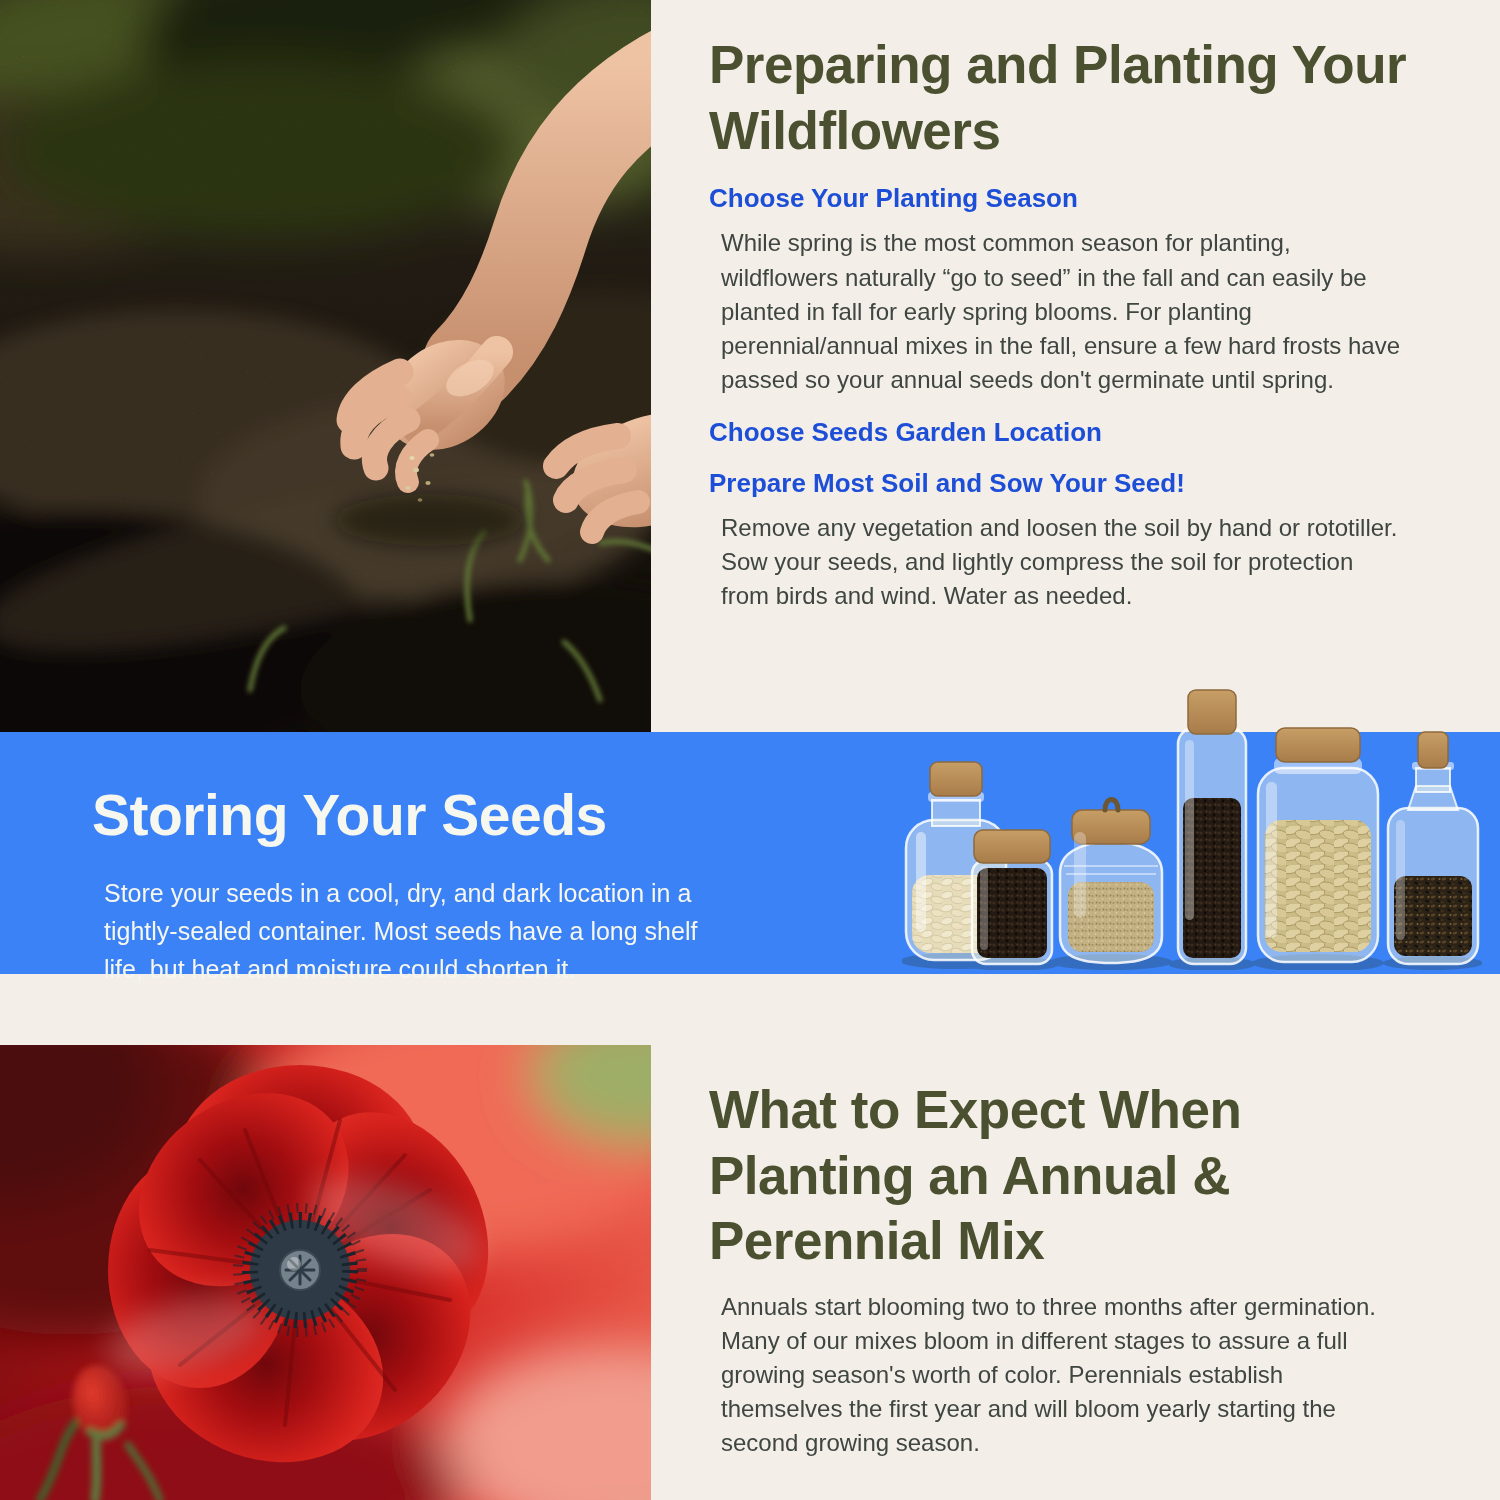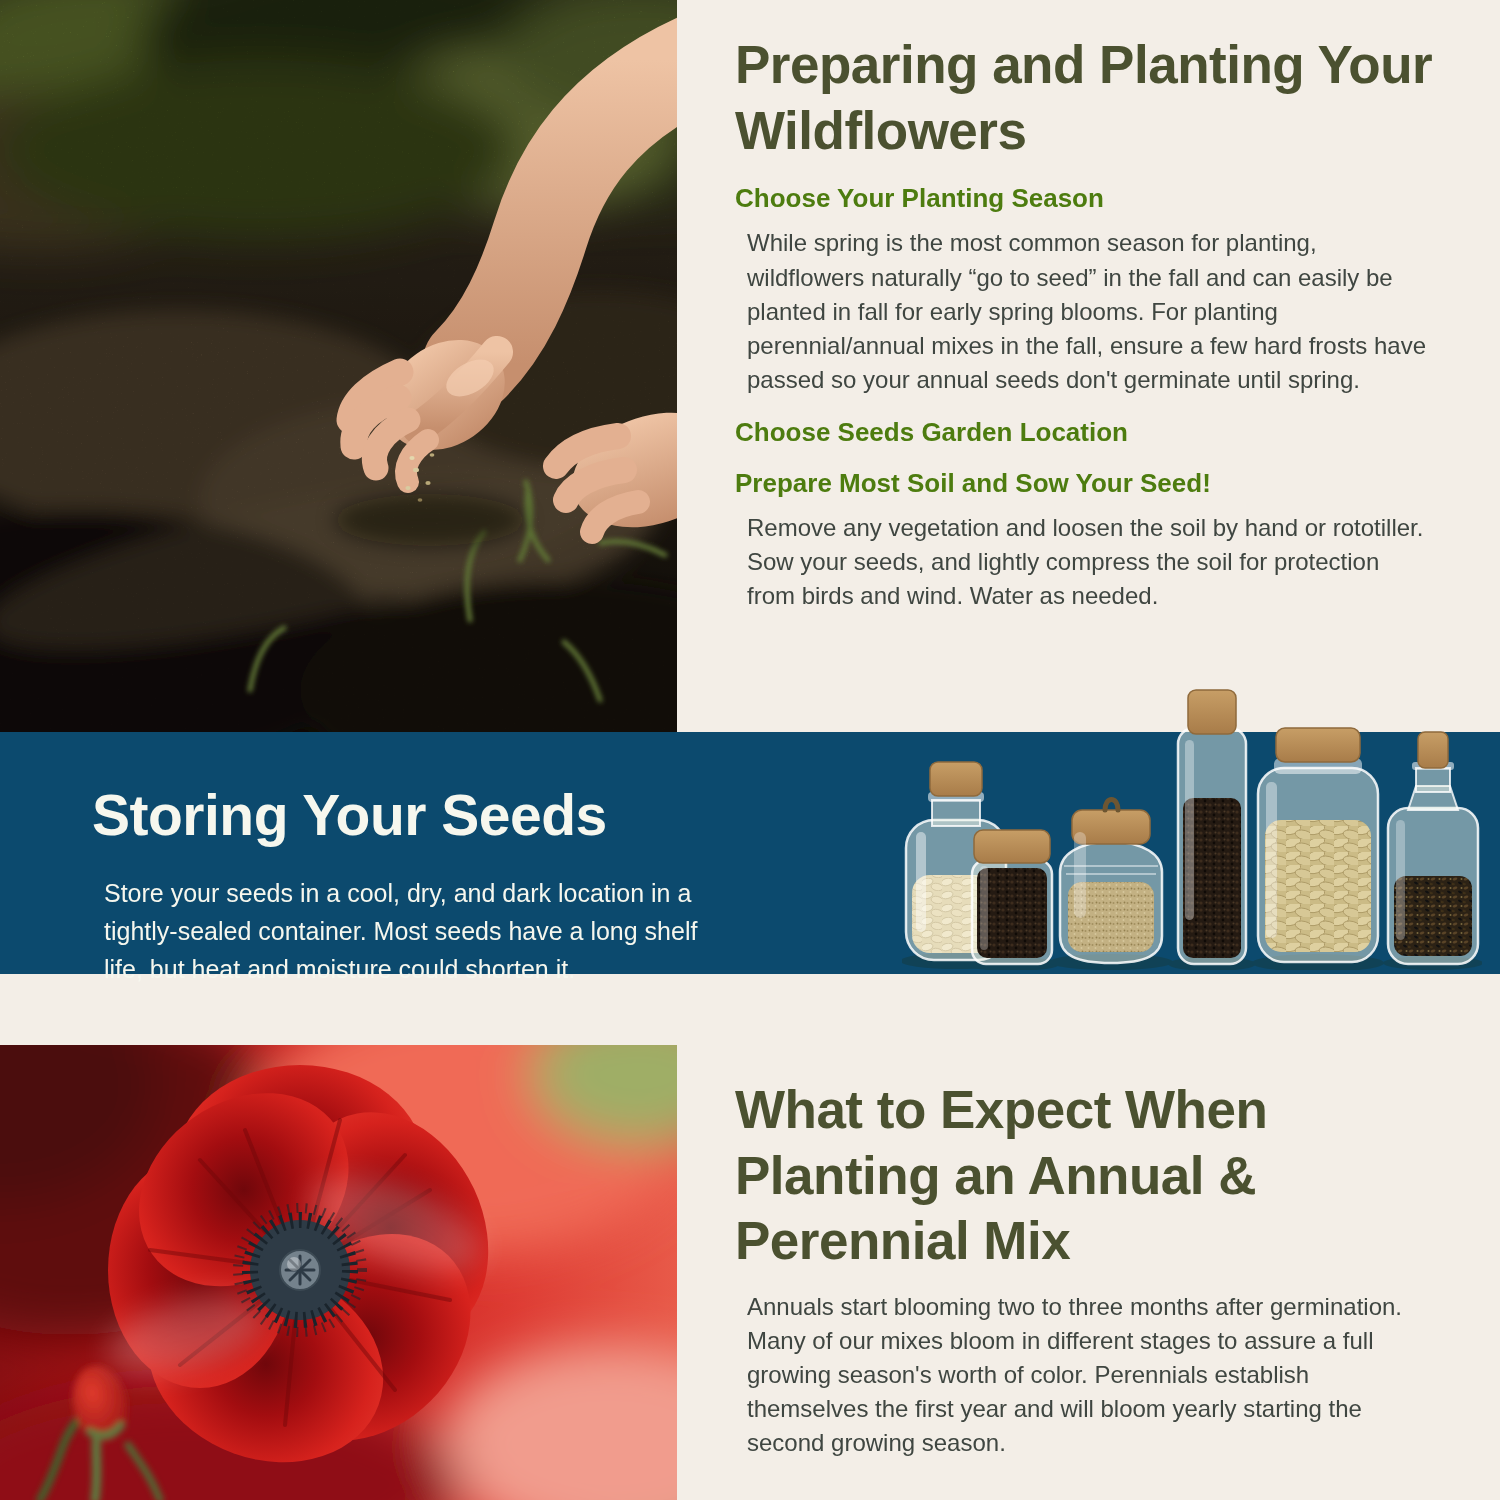--- a/index.html
+++ b/index.html
@@ -12,45 +12,45 @@
   .canvas { position: absolute; top: 0; left: 0; width: 1500px; height: 1500px; }
 
   
   .photo { position: absolute; overflow: hidden; }
   .photo svg { display: block; width: 100%; height: 100%; }
   .photo-top    { left: 0; top: 0;      width: 677px; height: 732px; }
   .photo-poppy  { left: 0; top: 1045px; width: 677px; height: 455px; }
 
   
   .panel {
-    position: absolute; left: 677px; width: 823px;
+    position: absolute; left: 651px; width: 823px;
     background: #f3eee7; box-sizing: border-box;
     padding: 26px 56px 0 58px;
   }
   .panel-top    { top: 0;      height: 732px; }
   .panel-bottom { top: 1045px; height: 491px; }
 
   .big-title {
     margin: 6px 0 16px 0;
     font-size: 53px; font-weight: 700; letter-spacing: -0.5px;
     line-height: 1.24; color: #4b5130;
   }
   .sub-head {
     margin: 20px 0 7px 0;
-    font-size: 26px; font-weight: 700; color: #4d7c0f;
+    font-size: 26px; font-weight: 700; color: #1d4ed8;
   }
   .body-text {
     margin: 12px;
     font-size: 24px; line-height: 1.42; color: #3f4641;
   }
 
   
   .band {
     position: absolute; left: 0; top: 732px;
-    width: 1500px; height: 242px; background: #0c4a6e;
+    width: 1500px; height: 242px; background: #3b82f6;
   }
   .band-text { position: absolute; left: 92px; top: 50px; width: 660px; }
   .band-title {
     margin: 0 0 26px 0;
     font-size: 57px; font-weight: 700; letter-spacing: -0.5px;
     color: #f6f7ee;
   }
   .band-body {
     margin: 12px; width: 630px;
     font-size: 25px; line-height: 1.52; color: #f6f7ee;

